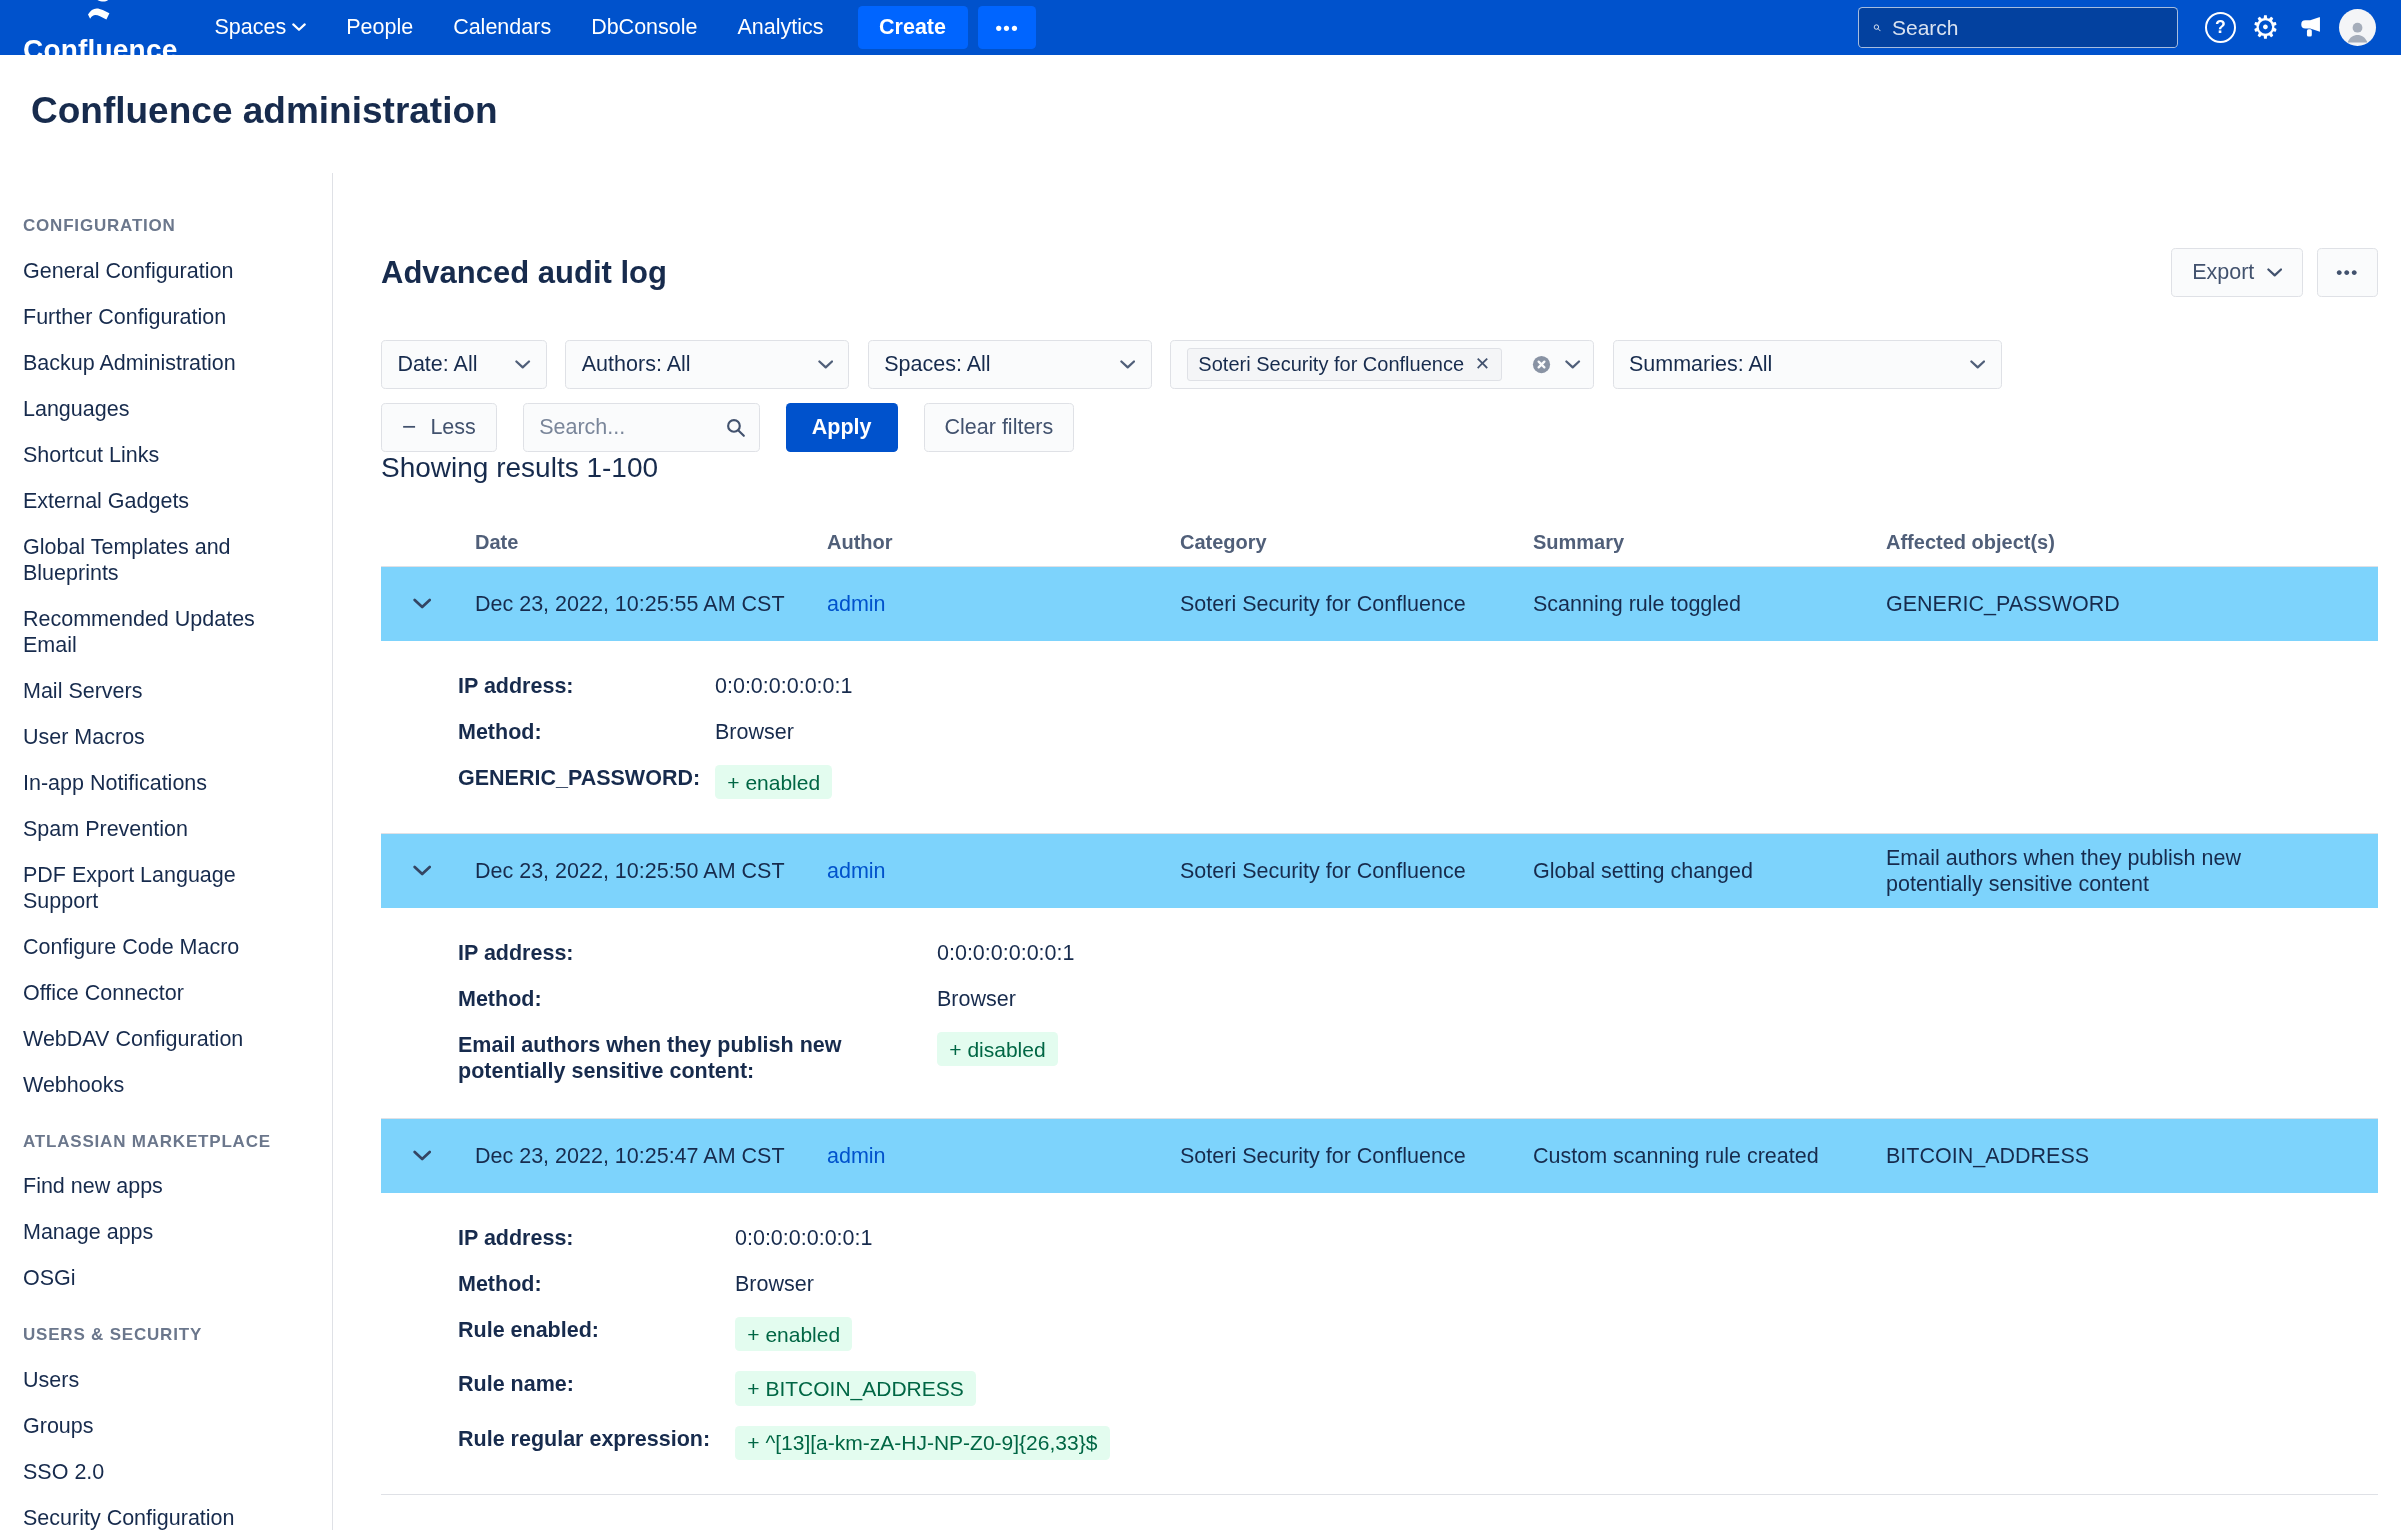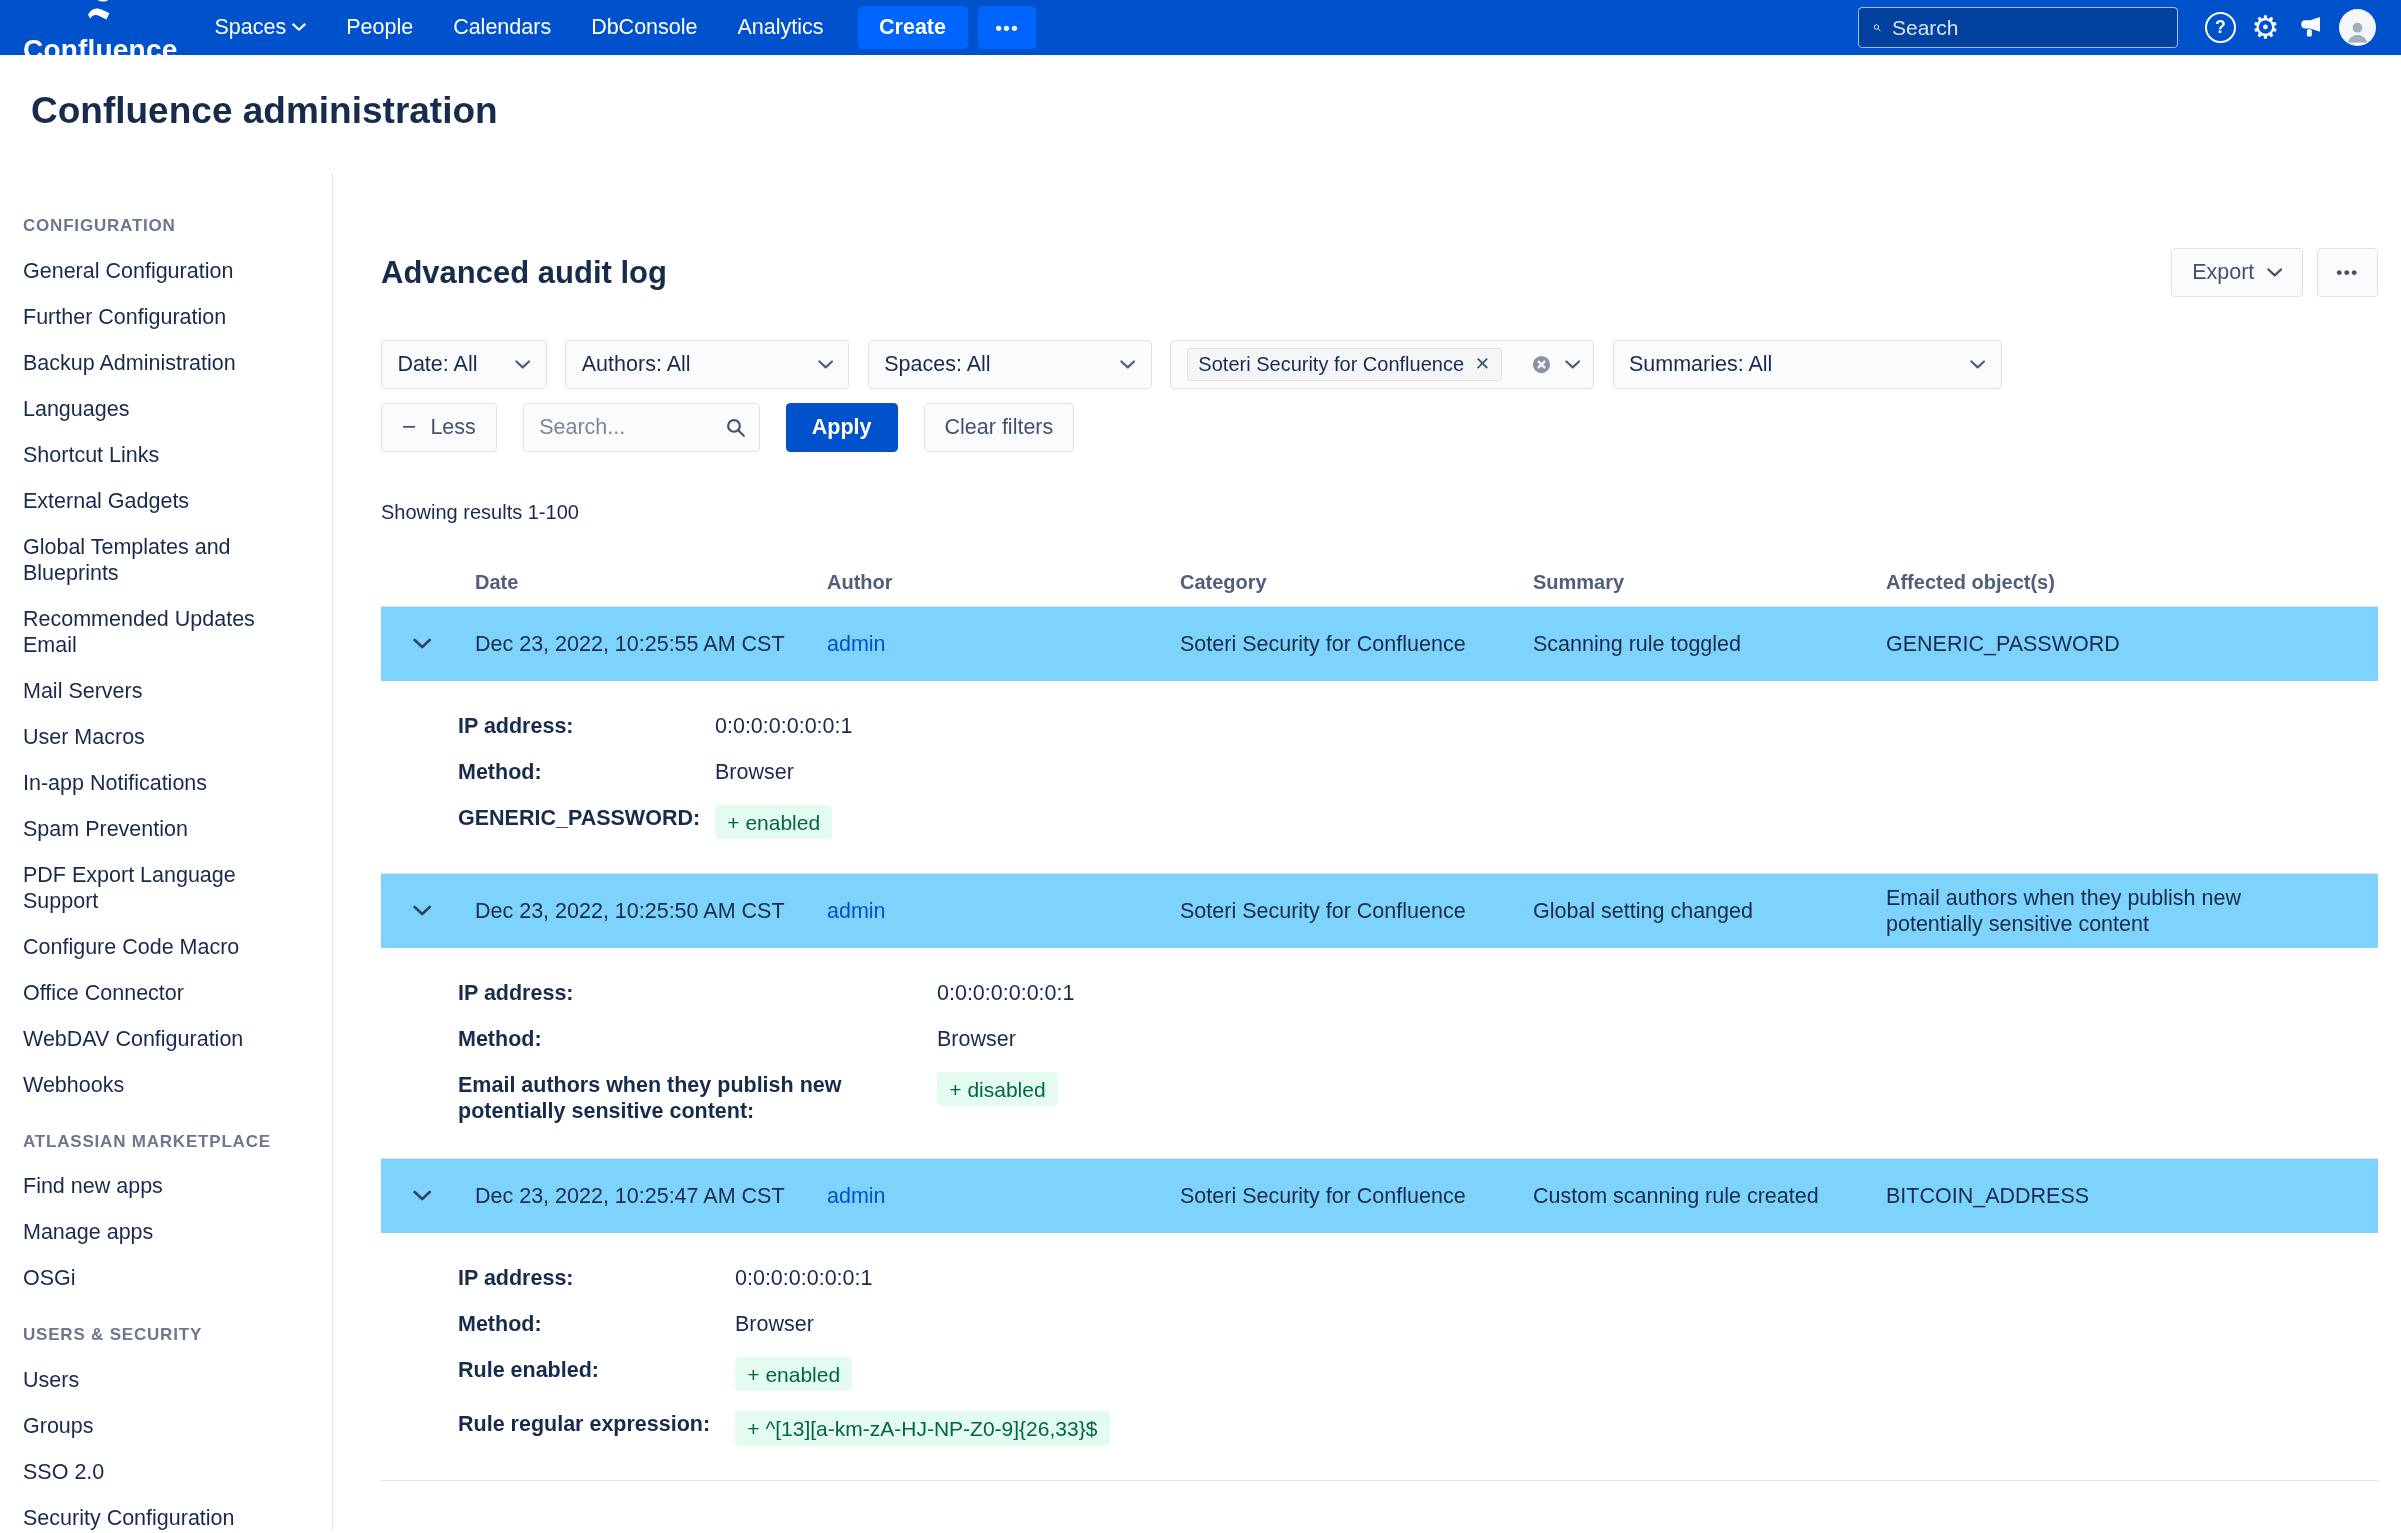--- a/index.html
+++ b/index.html
@@ -122,21 +122,21 @@
   .searchbox input {
     flex: 1; min-width: 0; border: none; background: transparent; outline: none;
     font-size: 21.5px; color: #172B4D; font-family: inherit;
   }
   .searchbox input::placeholder { color: #7A869A; }
   .apply-btn {
     height: 49px; padding: 0 26px; background: #0052CC; color: #fff;
     border-radius: 4.6px; font-size: 21.5px; font-weight: 600;
   }
 
-  .results-line { margin-top: 49px; font-size: 20px; color: #172B4D; }
+  .results-line { font-size: 28px; color: #172B4D; }
 
   
   .table { margin-top: 35px; }
   .grid-cols { display: grid; grid-template-columns: 94px 352px 353px 353px 353px 1fr; }
   .thead {
     height: 48px; align-items: center; border-bottom: 1.5px solid #DFE1E6;
     font-size: 20px; font-weight: 600; color: #505F79;
   }
   .cell { padding-right: 18.4px; }
   .row-sum {
@@ -434,20 +434,24 @@
         </div>
         <div class="drow">
           <div class="dlabel" data-interactable="false">Method:</div>
           <div class="dvalue" data-interactable="false">Browser</div>
         </div>
         <div class="drow">
           <div class="dlabel" data-interactable="false">Rule enabled:</div>
           <div class="dvalue"><span class="badge" data-interactable="false">+ enabled</span></div>
         </div>
         <div class="drow">
+          <div class="dlabel" data-interactable="false">Rule name:</div>
+          <div class="dvalue"><span class="badge" data-interactable="false">+ BITCOIN_ADDRESS</span></div>
+        </div>
+        <div class="drow">
           <div class="dlabel" data-interactable="false">Rule regular expression:</div>
           <div class="dvalue"><span class="badge" data-interactable="false">+ ^[13][a-km-zA-HJ-NP-Z0-9]{26,33}$</span></div>
         </div>
       </div>
     </div>
   </main>
 </div>
 
 
 </body></html>

